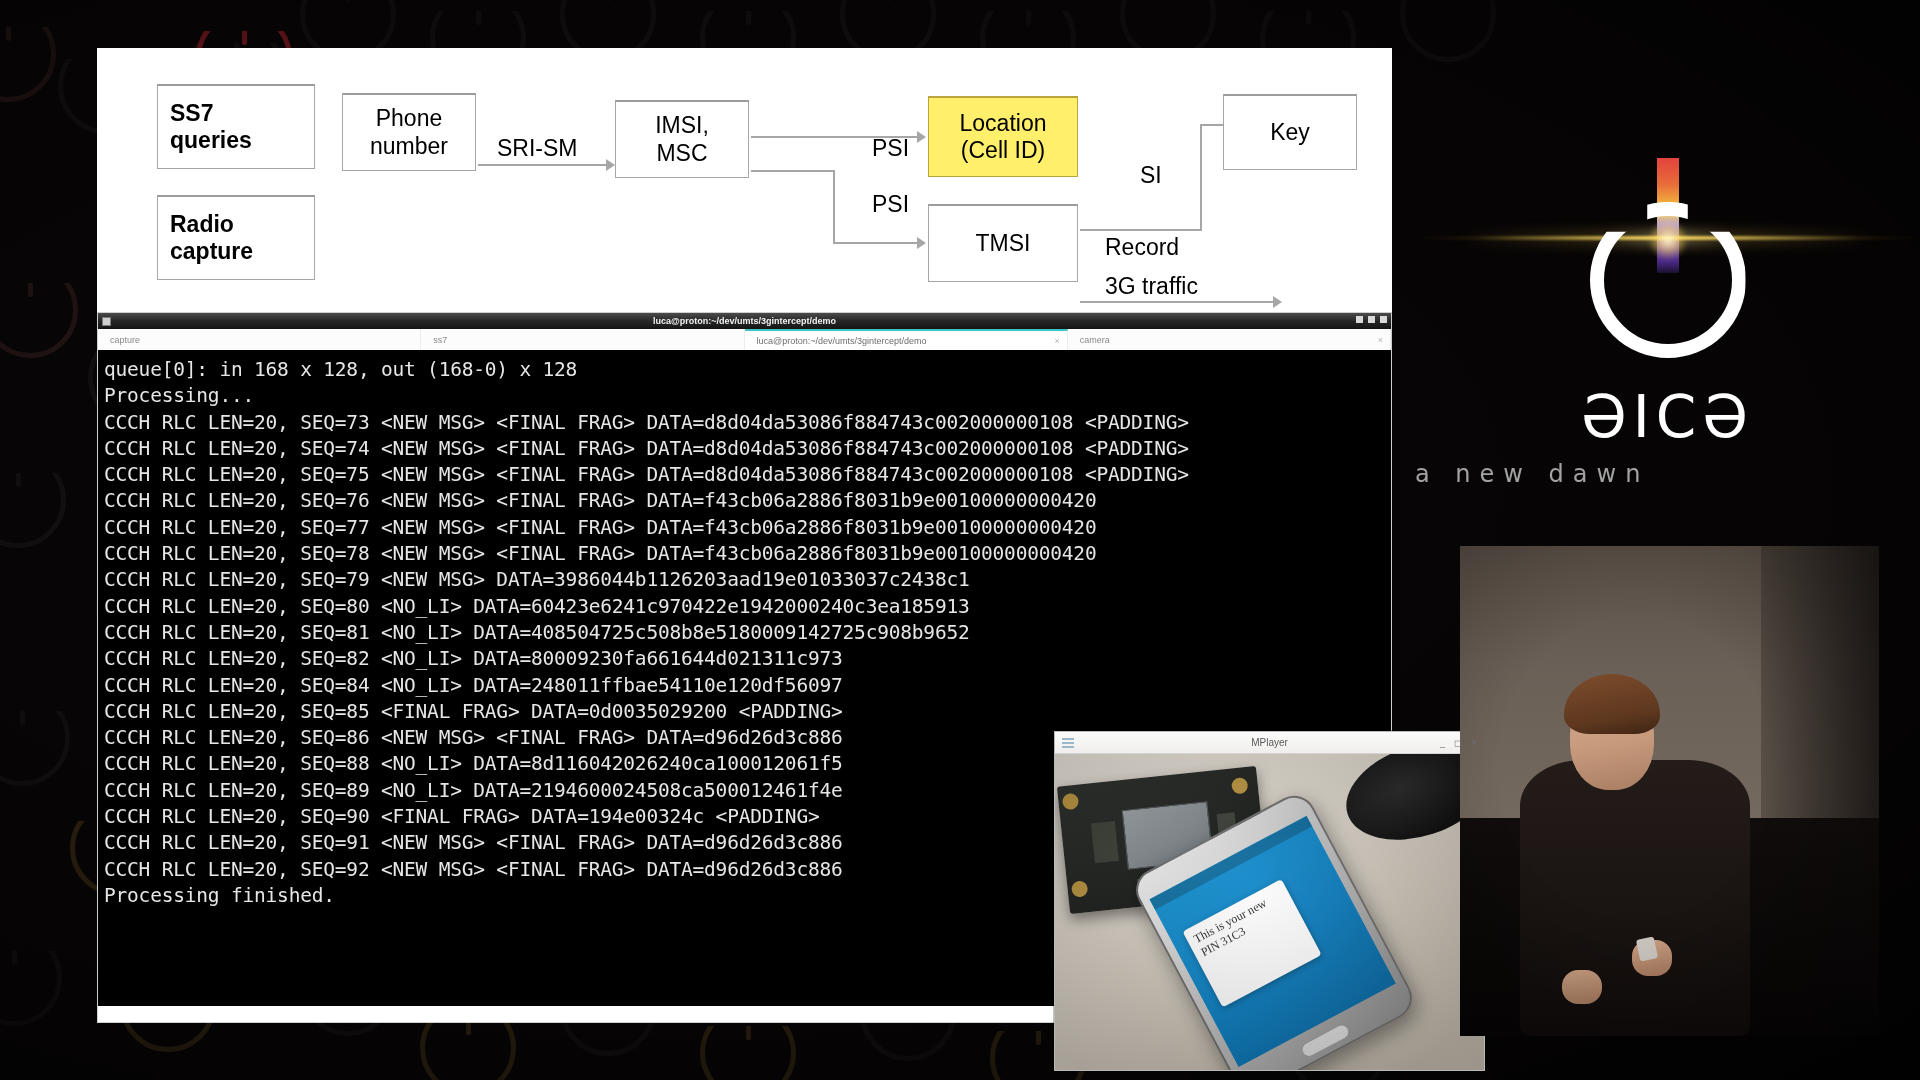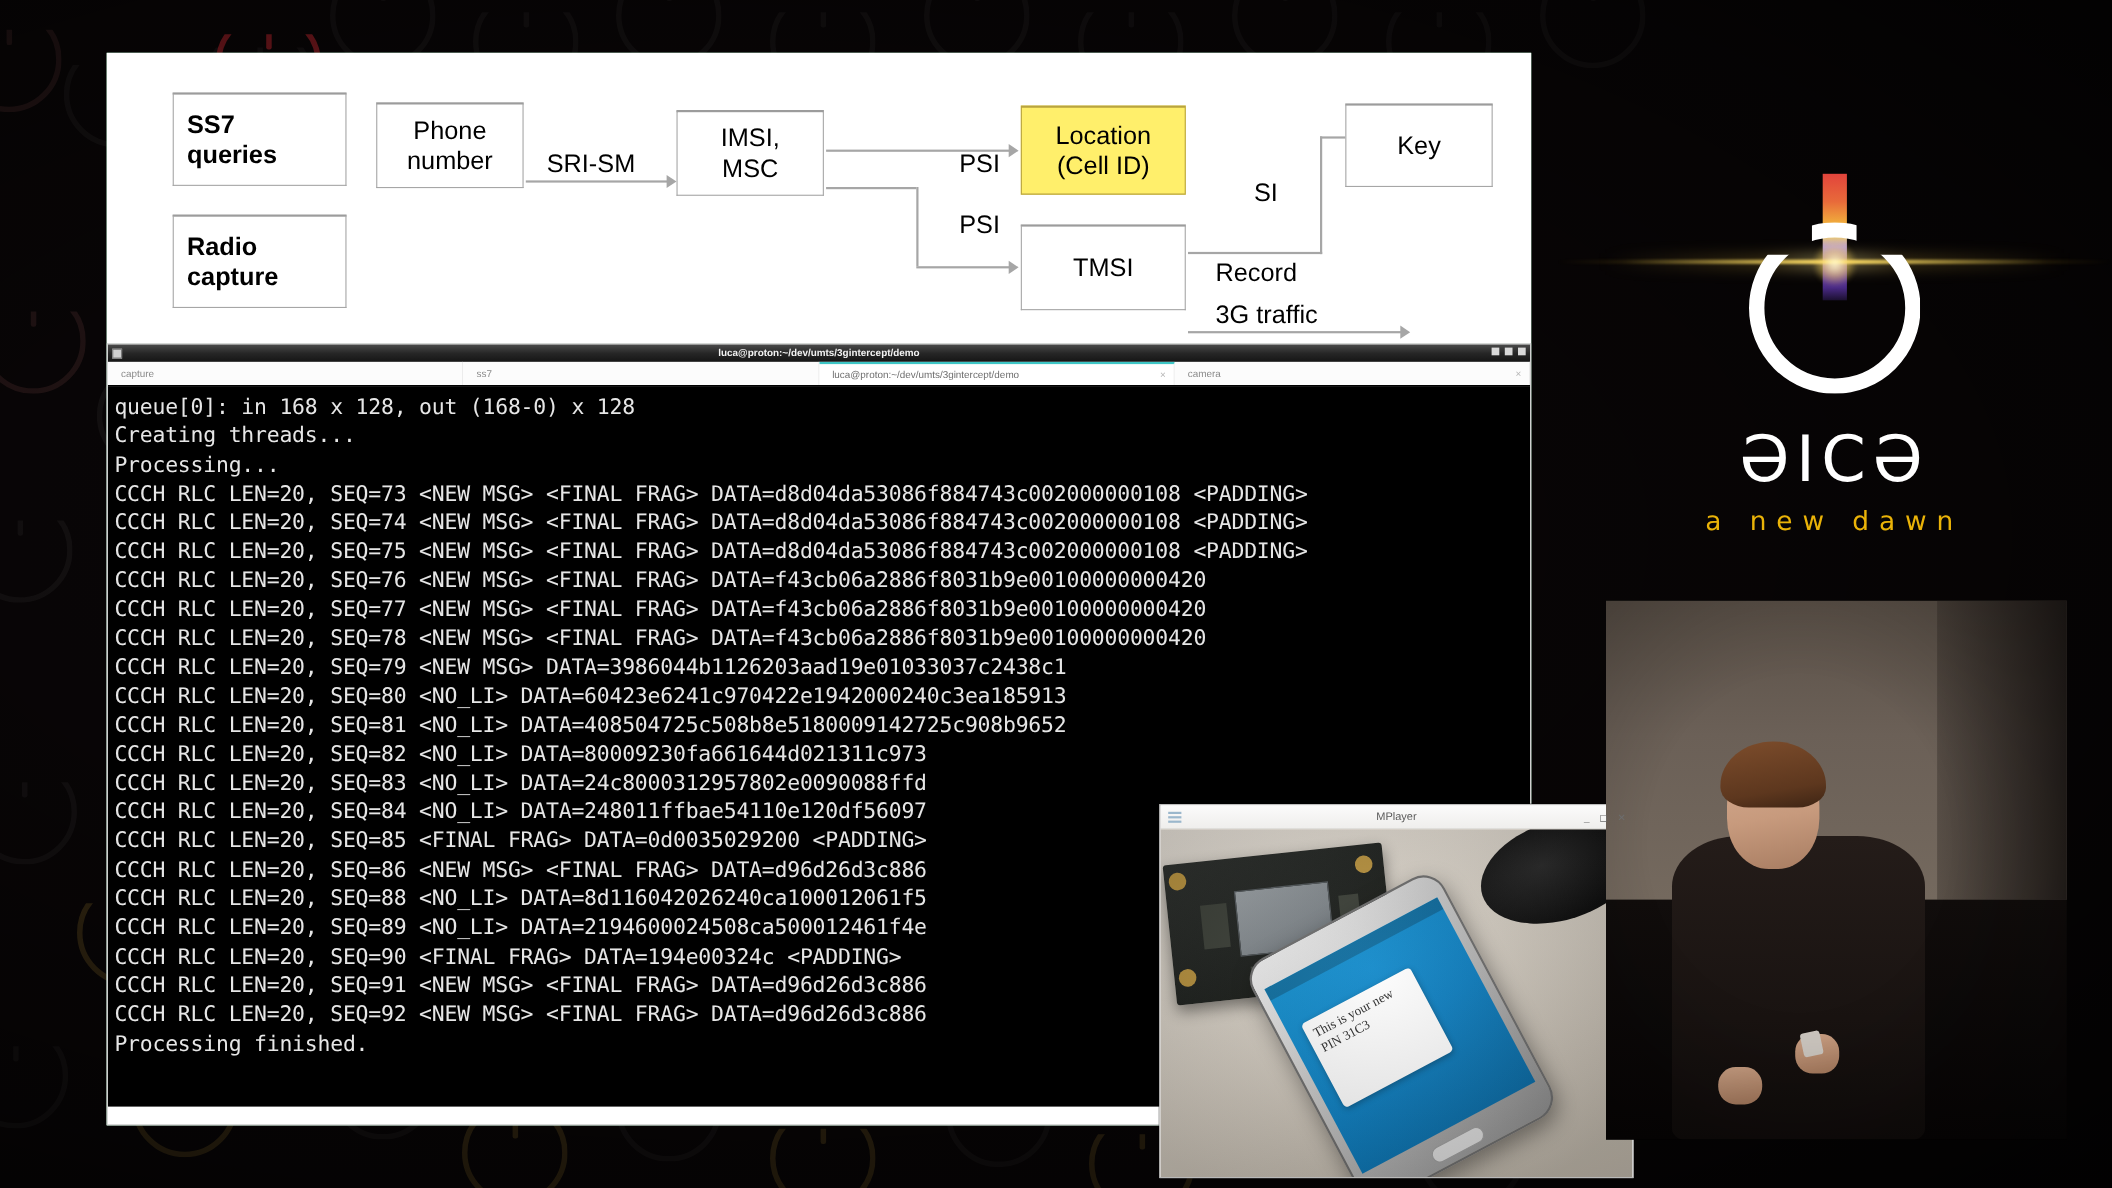--- a/index.html
+++ b/index.html
@@ -348,22 +348,21 @@
     text-align:center;
     color:#fff;
     font-size:58px;
     letter-spacing:6px;
     font-family:"DejaVu Sans", sans-serif;
     line-height:1;
   }
   #logo-tagline{
     position:absolute;
     left:0; right:0; top:390px;
-    text-align:center;
-    color:#eab308;
+    color:#a3a3a3;
     font-size:24px;
     letter-spacing:9px;
     font-family:"DejaVu Sans", sans-serif;
   }
 
   
   #speaker-panel{
     position:absolute;
     left:1460px; top:546px;
     width:419px; height:490px;
@@ -553,33 +552,31 @@
         <span class="tabclose">×</span>
       </div>
       <div class="tab">
         <span>camera</span>
         <span class="tabclose">×</span>
       </div>
     </div>
 
     <div id="terminal-body">
       <div class="line">queue[0]: in 168 x 128, out (168-0) x 128</div>
-      <div class="line">Creating threads...</div>
       <div class="line">Processing...</div>
       <div class="line">CCCH RLC LEN=20, SEQ=73 &lt;NEW MSG&gt; &lt;FINAL FRAG&gt; DATA=d8d04da53086f884743c002000000108 &lt;PADDING&gt;</div>
       <div class="line">CCCH RLC LEN=20, SEQ=74 &lt;NEW MSG&gt; &lt;FINAL FRAG&gt; DATA=d8d04da53086f884743c002000000108 &lt;PADDING&gt;</div>
       <div class="line">CCCH RLC LEN=20, SEQ=75 &lt;NEW MSG&gt; &lt;FINAL FRAG&gt; DATA=d8d04da53086f884743c002000000108 &lt;PADDING&gt;</div>
       <div class="line">CCCH RLC LEN=20, SEQ=76 &lt;NEW MSG&gt; &lt;FINAL FRAG&gt; DATA=f43cb06a2886f8031b9e00100000000420</div>
       <div class="line">CCCH RLC LEN=20, SEQ=77 &lt;NEW MSG&gt; &lt;FINAL FRAG&gt; DATA=f43cb06a2886f8031b9e00100000000420</div>
       <div class="line">CCCH RLC LEN=20, SEQ=78 &lt;NEW MSG&gt; &lt;FINAL FRAG&gt; DATA=f43cb06a2886f8031b9e00100000000420</div>
       <div class="line">CCCH RLC LEN=20, SEQ=79 &lt;NEW MSG&gt; DATA=3986044b1126203aad19e01033037c2438c1</div>
       <div class="line">CCCH RLC LEN=20, SEQ=80 &lt;NO_LI&gt; DATA=60423e6241c970422e1942000240c3ea185913</div>
       <div class="line">CCCH RLC LEN=20, SEQ=81 &lt;NO_LI&gt; DATA=408504725c508b8e5180009142725c908b9652</div>
       <div class="line">CCCH RLC LEN=20, SEQ=82 &lt;NO_LI&gt; DATA=80009230fa661644d021311c973</div>
-      <div class="line">CCCH RLC LEN=20, SEQ=83 &lt;NO_LI&gt; DATA=24c8000312957802e0090088ffd</div>
       <div class="line">CCCH RLC LEN=20, SEQ=84 &lt;NO_LI&gt; DATA=248011ffbae54110e120df56097</div>
       <div class="line">CCCH RLC LEN=20, SEQ=85 &lt;FINAL FRAG&gt; DATA=0d0035029200 &lt;PADDING&gt;</div>
       <div class="line">CCCH RLC LEN=20, SEQ=86 &lt;NEW MSG&gt; &lt;FINAL FRAG&gt; DATA=d96d26d3c886</div>
       <div class="line">CCCH RLC LEN=20, SEQ=88 &lt;NO_LI&gt; DATA=8d116042026240ca100012061f5</div>
       <div class="line">CCCH RLC LEN=20, SEQ=89 &lt;NO_LI&gt; DATA=2194600024508ca500012461f4e</div>
       <div class="line">CCCH RLC LEN=20, SEQ=90 &lt;FINAL FRAG&gt; DATA=194e00324c &lt;PADDING&gt;</div>
       <div class="line">CCCH RLC LEN=20, SEQ=91 &lt;NEW MSG&gt; &lt;FINAL FRAG&gt; DATA=d96d26d3c886</div>
       <div class="line">CCCH RLC LEN=20, SEQ=92 &lt;NEW MSG&gt; &lt;FINAL FRAG&gt; DATA=d96d26d3c886</div>
       <div class="line">Processing finished.</div>
     </div>

